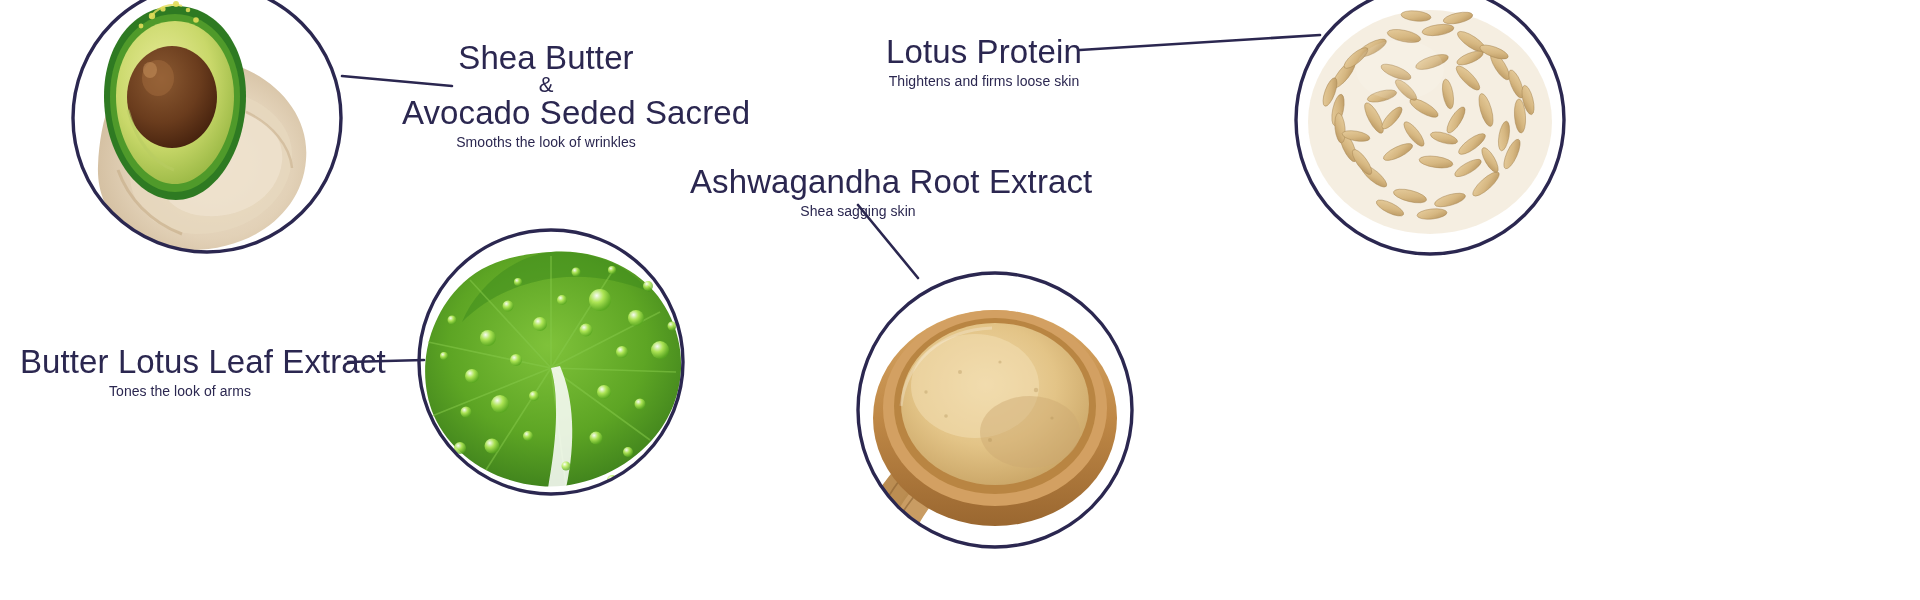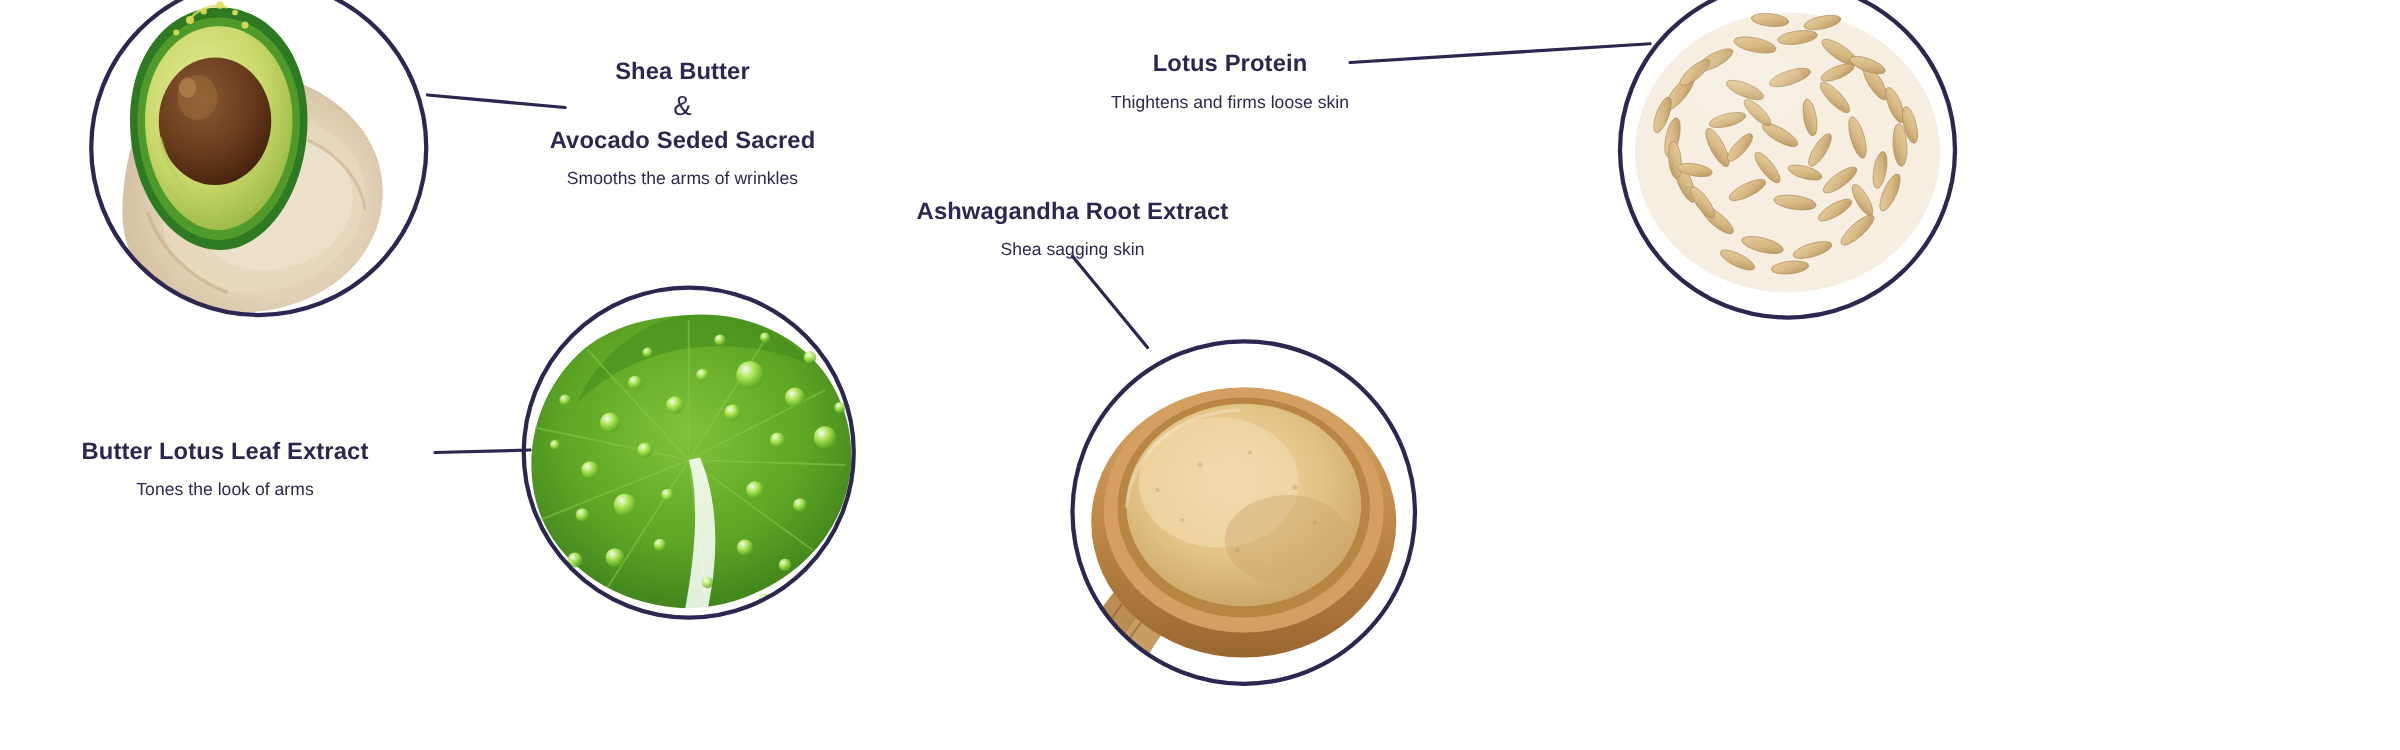--- a/index.html
+++ b/index.html
@@ -26,38 +26,38 @@
     width: 1920px;
     height: 600px;
   }
   .callout {
     position: absolute;
     color: #2b2750;
     text-align: center;
     white-space: nowrap;
   }
   .callout .title {
-    font-size: 19px;
+    font-size: 33px;
     line-height: 31px;
-    font-weight: 700;
+    font-weight: 400;
     letter-spacing: 0.1px;
   }
   .callout .amp {
     font-size: 22px;
     line-height: 24px;
   }
   .callout .sub {
     font-size: 14px;
     line-height: 22px;
     margin-top: 3px;
     letter-spacing: 0.05px;
   }
   #c-shea { left: 402px; top: 42px; width: 288px; }
   #c-rice { left: 862px; top: 36px; width: 244px; text-align: center; }
-  #c-ashwa { left: 690px; top: 154px; width: 336px; }
+  #c-ashwa { left: 690px; top: 166px; width: 336px; }
   #c-lotus { left: 20px; top: 346px; width: 320px; }
 </style>
 </head>
 <body>
 
 <div id="stage">
 
   <svg class="svg-layer" viewBox="0 0 1920 600">
     <defs>
       <clipPath id="clip-avocado">
@@ -297,21 +297,21 @@
       <path d="M1080 50 L 1320 35"></path>
       <path d="M858 205 L 918 278"></path>
       <path d="M348 362 L 424 360"></path>
     </g>
   </svg>
 
   <div class="callout" id="c-shea">
     <div class="title">Shea Butter</div>
     <div class="amp">&amp;</div>
     <div class="title">Avocado Seded Sacred</div>
-    <div class="sub">Smooths the arms of wrinkles</div>
+    <div class="sub">Smooths the look of wrinkles</div>
   </div>
 
   <div class="callout" id="c-rice">
     <div class="title">Lotus Protein</div>
     <div class="sub">Thightens and firms loose skin</div>
   </div>
 
   <div class="callout" id="c-ashwa">
     <div class="title">Ashwagandha Root Extract</div>
     <div class="sub">Shea sagging skin</div>

